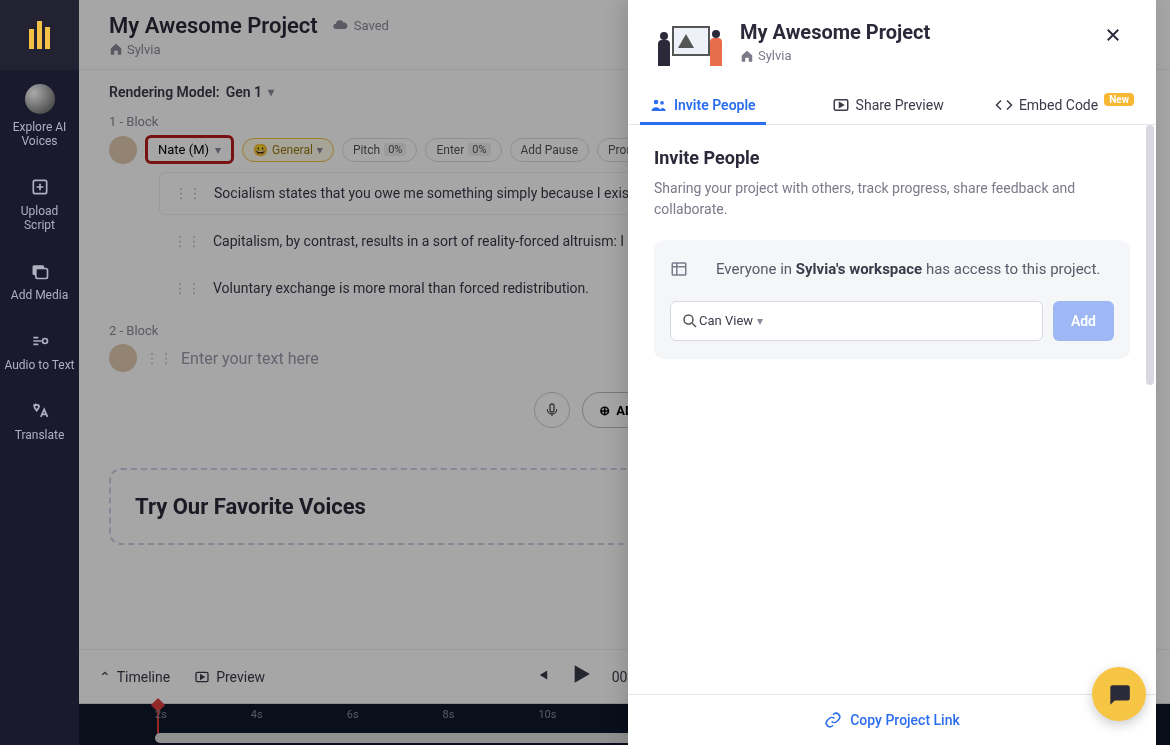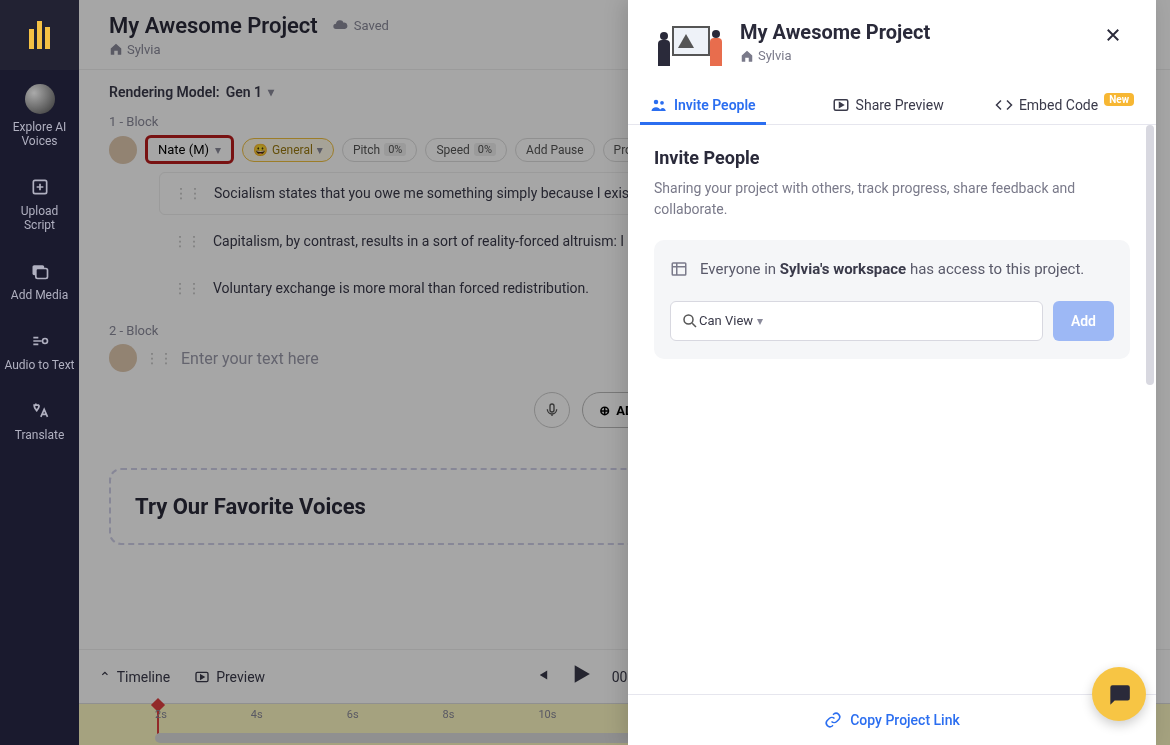--- a/index.html
+++ b/index.html
@@ -50,21 +50,21 @@
 .fav-box { margin: 30px; padding: 24px; border:2px dashed #cfcfe8; border-radius:12px; }
 .fav-title { font-size:22px; font-weight:700; color:#2a2a3a; margin-bottom:0; }
 
 .playbar { position:absolute; bottom:42px; left:0; right:0; height:54px; border-top:1px solid #eee; display:flex; align-items:center; padding:0 20px; gap:24px; font-size:14px; color:#3a3a4a; background:#fff;}
 .playbar .tab { display:flex; align-items:center; gap:6px; cursor:pointer;}
 .play-center { position:absolute; left:50%; transform:translateX(-50%); display:flex; align-items:center; gap:18px;}
 .play-big { font-size:26px; }
 .time-disp { font-variant-numeric: tabular-nums; }
 .time-muted { color:#9a9aaa; }
 
-.timeline-strip { position:absolute; bottom:0; left:0; right:0; height:42px; background:#fef9c3; border-top:1px solid #ddd; }
+.timeline-strip { position:absolute; bottom:0; left:0; right:0; height:42px; background:#0f172a; border-top:1px solid #ddd; }
 .timeline-ticks { position:absolute; top:4px; left:76px; right:20px; height:14px; color:#8a8a9a; font-size:11px; display:flex; gap:84px;}
 .timeline-scrollbar { position:absolute; bottom:2px; left:76px; right:20px; height:10px; background:#ddd; border-radius:5px;}
 .timeline-cursor { position:absolute; left:78px; top:0; width:2px; height:30px; background:#e04040; }
 .timeline-cursor::before { content:''; position:absolute; top:-4px; left:-4px; width:10px; height:10px; background:#e04040; transform:rotate(45deg);}
 
 
 .share-panel { position:absolute; right:14px; top:0; width:528px; height:745px; background:#fff; box-shadow: -4px 0 20px rgba(0,0,0,0.15); display:flex; flex-direction:column; z-index:5;}
 .sp-header { padding: 20px 26px 10px; display:flex; gap:16px; align-items:flex-start; }
 .sp-illus { width:70px; height:50px; position:relative; }
 .sp-illus .frame { position:absolute; left:18px; top:6px; width:38px; height:30px; border:2px solid #555; background:#eef2f8;}
@@ -83,21 +83,21 @@
 .sp-tab.active::after { content:''; position:absolute; left:8px; right:8px; bottom:-1px; height:3px; background:#2b6ef0; }
 .sp-tab.right { margin-left:auto; }
 .badge-new { background:#f7b733; color:#fff; font-size:10px; font-weight:700; padding:1px 5px; border-radius:4px; position:relative; top:-6px;}
 
 .sp-body { padding: 22px 26px; flex:1; overflow:auto; position:relative;}
 .sp-body-scroll { position:absolute; right:2px; top:0; width:8px; height:100%; background:transparent;}
 .sp-body-scroll .thumb { position:absolute; right:0; top:0; width:8px; height:260px; background:#d8d8e0; border-radius:4px;}
 .sp-h2 { font-size:18px; font-weight:700; color:#2a2a3a; margin-bottom:10px;}
 .sp-desc { font-size:14px; color:#7a7a8a; line-height:1.5; margin-bottom:20px;}
 .ws-card { background:#f5f6f8; border-radius:10px; padding:18px 16px; }
-.ws-msg { font-size:15px; color:#5a5a6a; line-height:1.5; display:flex; gap:12px; align-items:flex-start;}
+.ws-msg { font-size:15px; color:#5a5a6a; line-height:1.5; display:flex; gap:28px; align-items:flex-start;}
 .ws-msg b { color:#3a3a4a; font-weight:700;}
 .ws-icon { color:#7a7a8a; margin-top:2px; }
 .invite-row { margin-top:16px; display:flex; gap:10px; }
 .invite-input-wrap { flex:1; background:#fff; border:1px solid #d8d8e0; border-radius:6px; display:flex; align-items:center; padding:0 10px; height:40px;}
 .invite-input-wrap input { flex:1; border:none; outline:none; font-size:14px; color:#333; }
 .invite-input-wrap input::placeholder { color:#9a9aaa; }
 .perm-sel { display:flex; align-items:center; gap:4px; font-size:13px; color:#3a3a4a; cursor:pointer;}
 .add-btn { background:#9db8f5; color:#fff; border:none; border-radius:6px; padding:0 18px; height:40px; font-size:14px; font-weight:600; cursor:pointer;}
 
 .sp-footer { border-top:1px solid #e6e6ee; padding:16px; display:flex; justify-content:center;}
@@ -204,21 +204,21 @@
     <div class="prop-pill emoji-pill">
       <span>😀</span>
       <span>General</span>
       <span class="chev">▾</span>
     </div>
     <div class="prop-pill">
       <span>Pitch</span>
       <span class="pct">0%</span>
     </div>
     <div class="prop-pill">
-      <span>Speed</span>
+      <span>Enter</span>
       <span class="pct">0%</span>
     </div>
     <div class="prop-pill">Add Pause</div>
     <div class="prop-pill">Pronounce</div>
   </div>
 
   <div class="text-line" style="margin-left:80px;">
     <span class="grip">⋮⋮</span>
     <span>Socialism states that you owe me something simply because I exist.</span>
   </div>

